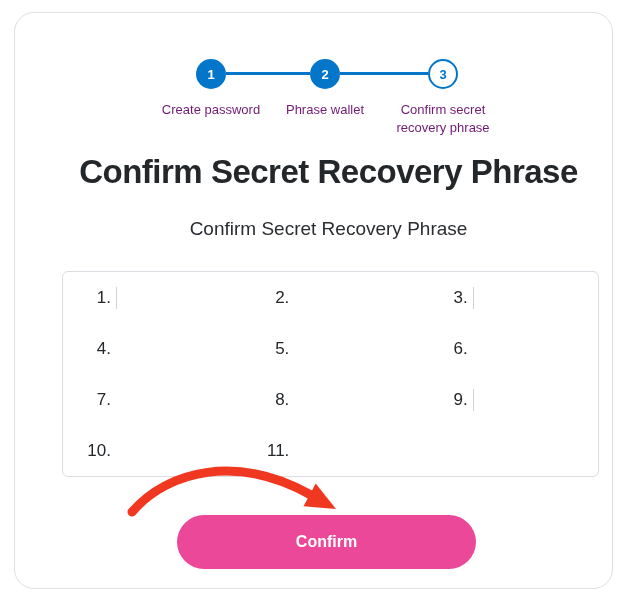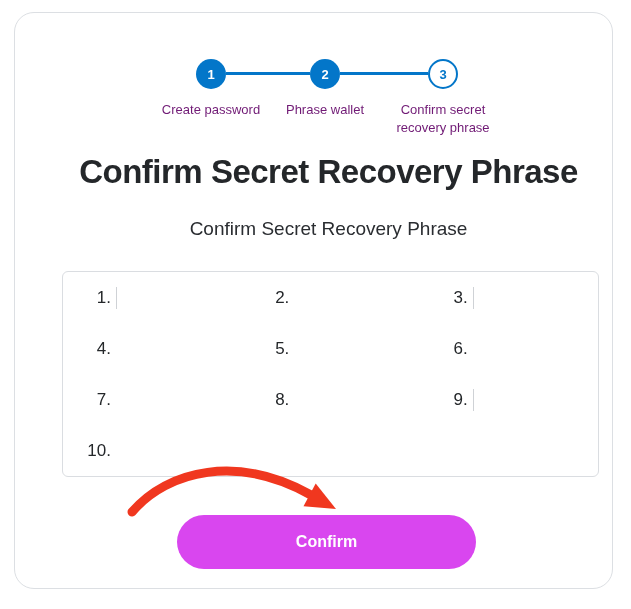--- a/index.html
+++ b/index.html
@@ -120,21 +120,21 @@
   .slot-caret.visible { visibility: visible; }
   
   .confirm-btn {
     position: absolute;
     left: 162px;
     top: 502px;
     width: 299px;
     height: 54px;
     border: none;
     border-radius: 27px;
-    background: #d946ef;
+    background: #ec4899;
     color: #ffffff;
     font-family: "Liberation Sans", sans-serif;
     font-size: 16px;
     font-weight: 700;
     cursor: pointer;
   }
   
   .arrow-annotation {
     position: absolute;
     left: 108px;
@@ -206,20 +206,24 @@
         <span class="slot-caret"></span>
     </div>
     <div class="slot">
       <span class="slot-number">9.</span>
         <span class="slot-caret visible"></span>
     </div>
     <div class="slot">
       <span class="slot-number">10.</span>
         <span class="slot-caret"></span>
     </div>
+    <div class="slot">
+      <span class="slot-number">11.</span>
+        <span class="slot-caret"></span>
+    </div>
   </div>
 
   <button class="confirm-btn">
     <span>Confirm</span>
   </button>
 
 </div>
 
 <svg class="arrow-annotation" viewBox="0 0 240 85">
   <path d="M 24 60 C 60 18, 130 2, 203 43" fill="none" stroke="#f0371f" stroke-width="9" stroke-linecap="round"></path>

